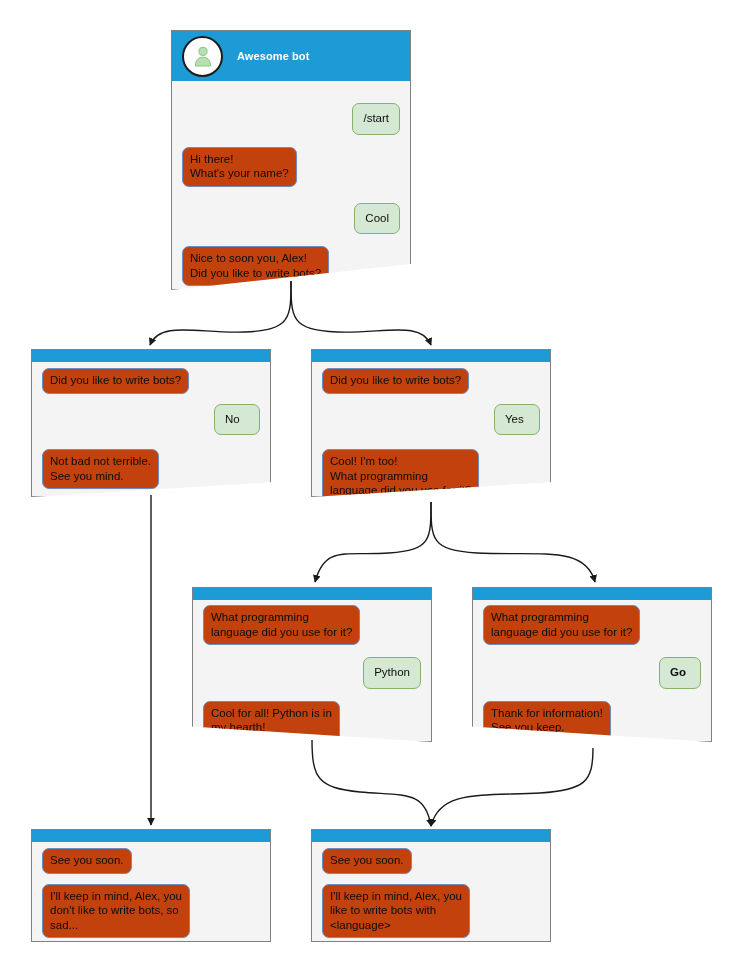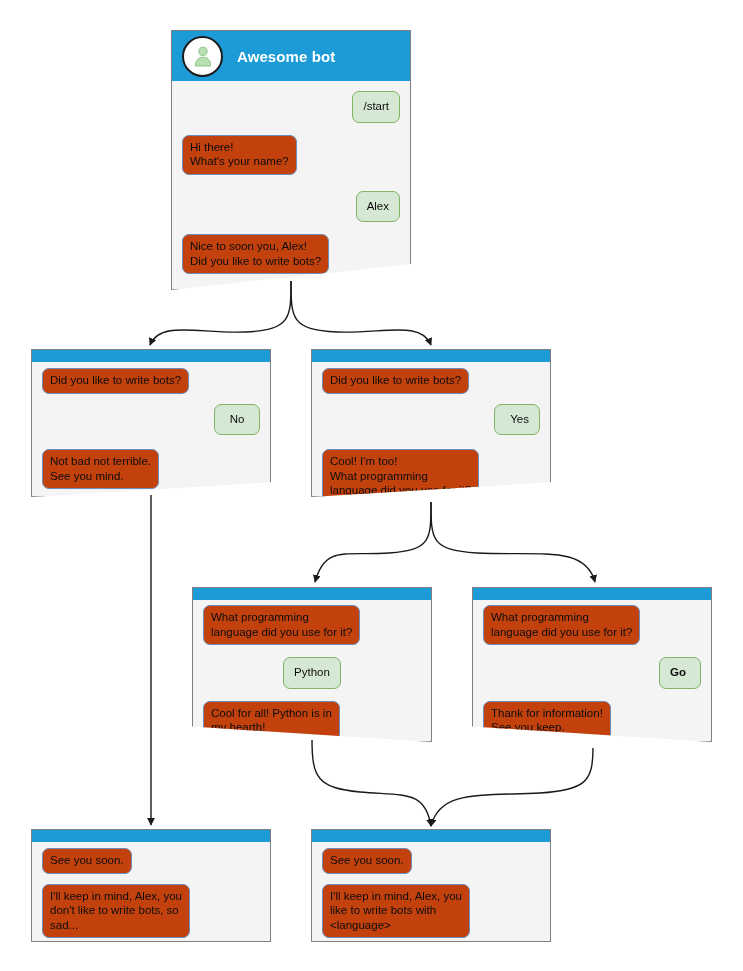--- a/index.html
+++ b/index.html
@@ -75,31 +75,31 @@
     border-radius: 50%;
     background: #ffffff;
     border: 2px solid #1c1c1c;
     display: flex;
     align-items: center;
     justify-content: center;
     flex: none;
   }
   .bot-title {
     color: #ffffff;
-    font-size: 15px;
+    font-size: 11px;
     font-weight: bold;
     margin-left: 14px;
     letter-spacing: 0.1px;
   }
   .chat-body {
     position: absolute;
     left: 0;
     width: 100%;
     box-sizing: border-box;
-    padding: 10px 10px 0 10px;
+    padding: 22px 10px 0 10px;
   }
   .msg {
     box-sizing: border-box;
     display: inline-block;
     padding: 4px 7px 5px 7px;
     border-radius: 7px;
     font-size: 11.5px;
     line-height: 14.5px;
     color: #0d0d0d;
     white-space: pre-line;
@@ -160,76 +160,76 @@
       </div>
       <div class="chat-body" style="top:50px;">
         <div class="row right" style="margin-bottom:12px;">
           <div class="msg user">/start</div>
         </div>
         <div class="row left" style="margin-bottom:16px;">
           <div class="msg bot">Hi there!
 What's your name?</div>
         </div>
         <div class="row right" style="margin-bottom:12px;">
-          <div class="msg user">Alex</div>
+          <div class="msg user">Cool</div>
         </div>
         <div class="row left">
           <div class="msg bot">Nice to soon you, Alex!
 Did you like to write bots?</div>
         </div>
       </div>
     </div>
   </div>
 
   <div class="node skew-right" style="left:31px; top:349px; width:240px; height:148px;">
     <div class="node-inner">
       <div class="titlebar short"></div>
       <div class="chat-body" style="top:12px; padding-top:6px;">
         <div class="row left" style="margin-bottom:10px;">
           <div class="msg bot">Did you like to write bots?</div>
         </div>
-        <div class="row right" style="margin-bottom:14px;text-align:center;">
+        <div class="row right" style="margin-bottom:14px;">
           <div class="msg user" style="min-width:46px;">No</div>
         </div>
         <div class="row left">
           <div class="msg bot">Not bad not terrible.
 See you mind.</div>
         </div>
       </div>
     </div>
   </div>
 
   <div class="node skew-right" style="left:311px; top:349px; width:240px; height:148px;">
     <div class="node-inner">
       <div class="titlebar short"></div>
       <div class="chat-body" style="top:12px; padding-top:6px;">
         <div class="row left" style="margin-bottom:10px;">
           <div class="msg bot">Did you like to write bots?</div>
         </div>
         <div class="row right" style="margin-bottom:14px;">
-          <div class="msg user" style="min-width:46px;text-align:right;">Yes</div>
+          <div class="msg user" style="min-width:46px;">Yes</div>
         </div>
         <div class="row left">
           <div class="msg bot">Cool! I'm too!
 What programming
 language did you use for it?</div>
         </div>
       </div>
     </div>
   </div>
 
   <div class="node skew-left" style="left:192px; top:587px; width:240px; height:155px;">
     <div class="node-inner">
       <div class="titlebar short"></div>
       <div class="chat-body" style="top:12px; padding-top:5px;">
         <div class="row left" style="margin-bottom:12px;">
           <div class="msg bot">What programming
 language did you use for it?</div>
         </div>
-        <div class="row right" style="margin-bottom:12px;justify-content:center;">
+        <div class="row right" style="margin-bottom:12px;">
           <div class="msg user">Python</div>
         </div>
         <div class="row left">
           <div class="msg bot">Cool for all! Python is in
 my hearth!
 See you soon.</div>
         </div>
       </div>
     </div>
   </div>

